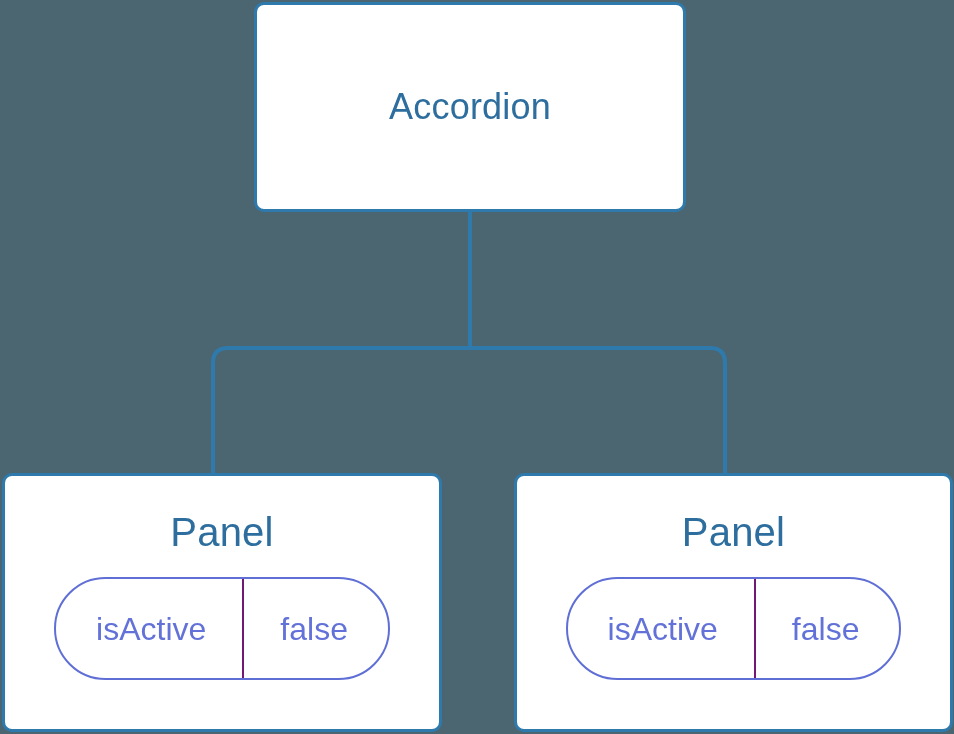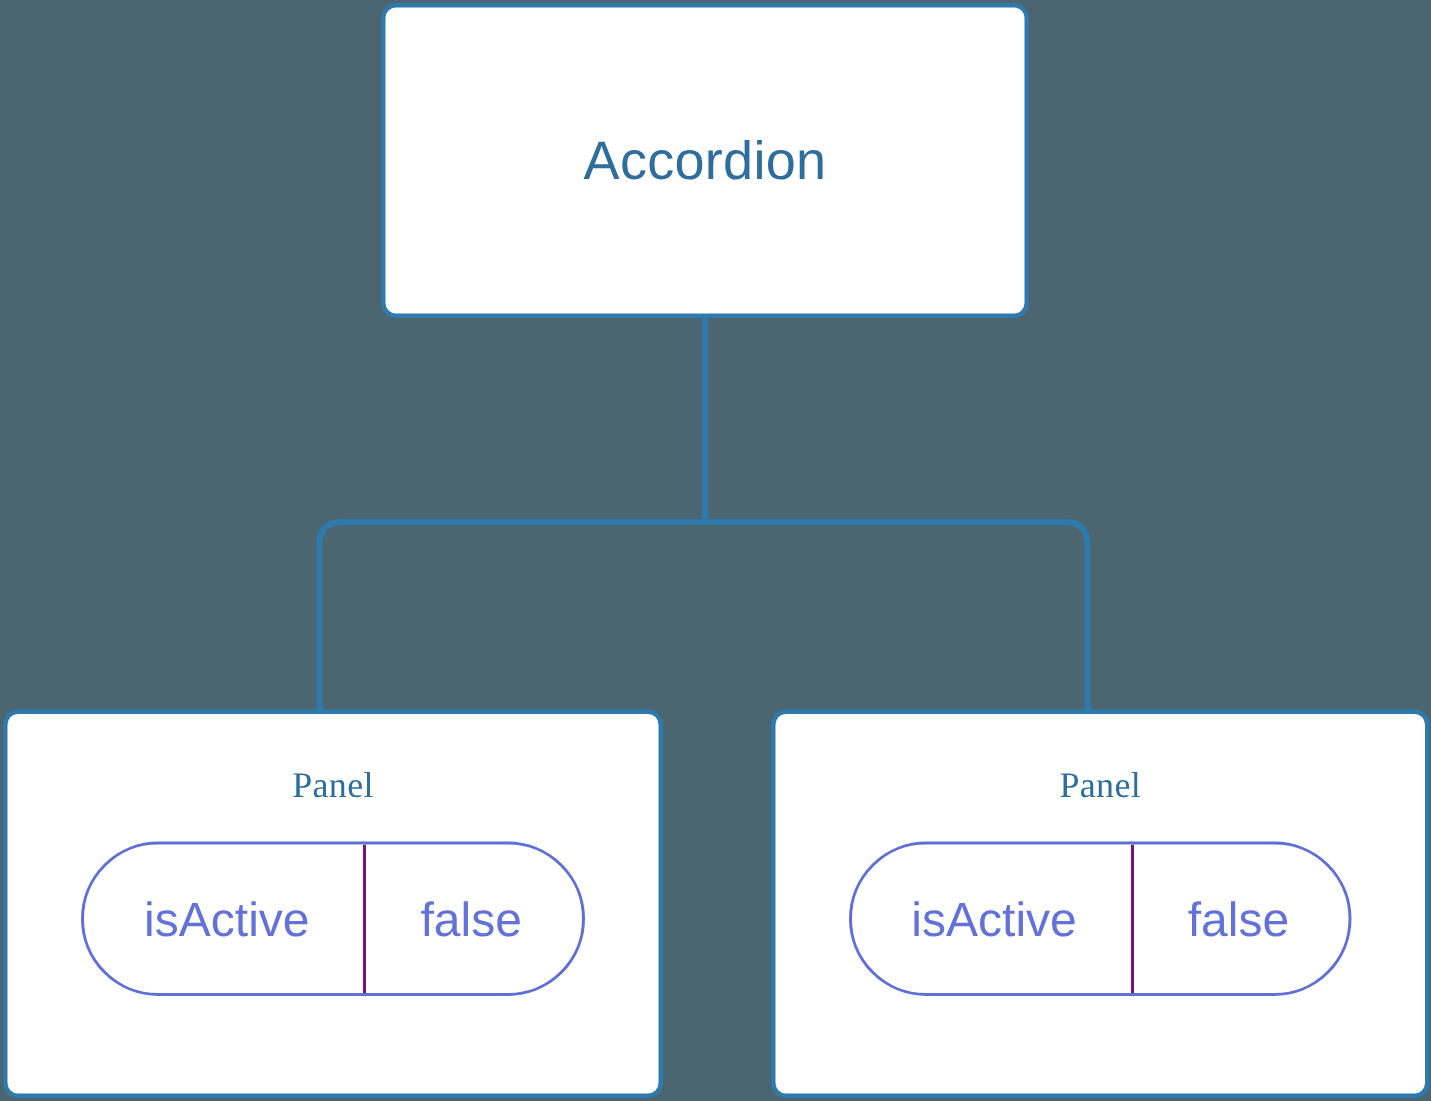--- a/index.html
+++ b/index.html
@@ -72,22 +72,21 @@
     color: #2d6e9e;
     font-size: 36px;
     font-weight: 400;
     line-height: 1;
     letter-spacing: 0.2px;
     white-space: nowrap;
   }
 
   .node-leaf-left .node-title,
   .node-leaf-right .node-title {
-    font-size: 24px;
-    font-family: Liberation Serif, serif;
+    font-size: 40px;
   }
 
   
   .prop-pill {
     margin-top: 25px;
     height: 103px;
     display: flex;
     align-items: stretch;
     border: 2px solid #5f6fd6;
     border-radius: 999px;

